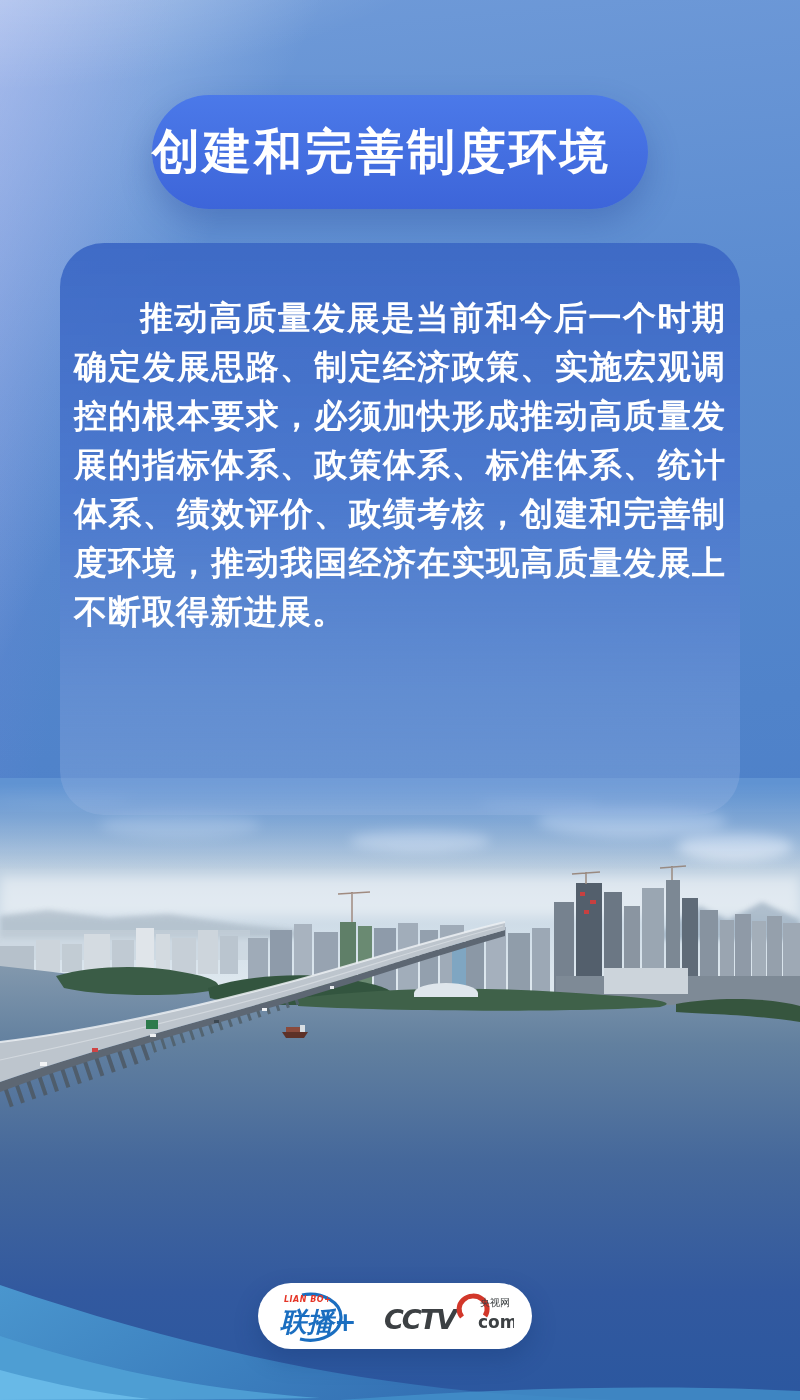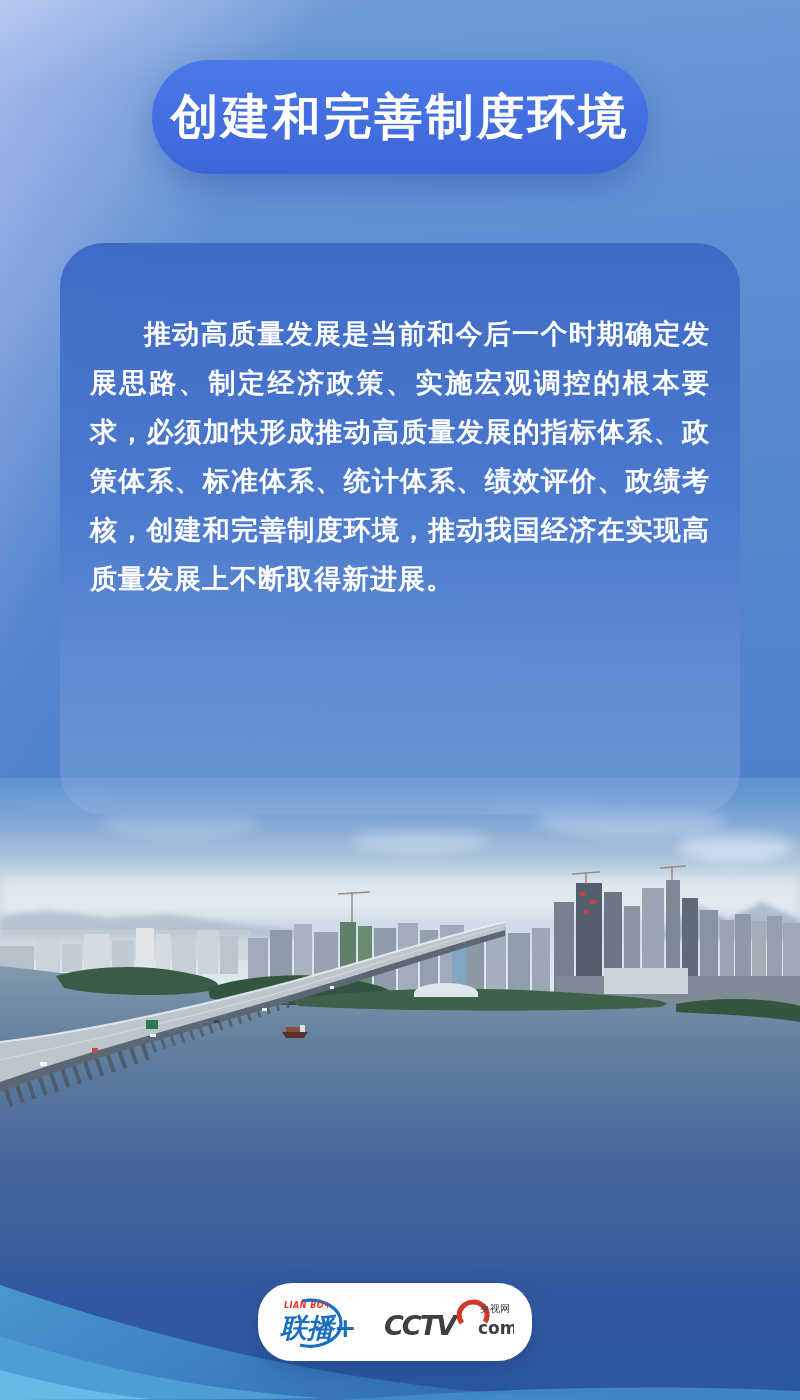--- a/index.html
+++ b/index.html
@@ -11,24 +11,24 @@
   .bg{
     position:absolute;inset:0;
     background:
       radial-gradient(900px 340px at -6% -8%, rgba(255,255,255,.38), rgba(255,255,255,0) 60%),
       linear-gradient(116deg, rgba(219,229,255,.5) 0%, rgba(219,229,255,0) 22%),
       linear-gradient(100deg, rgba(128,134,222,.32) 0%, rgba(128,134,222,0) 17%),
       linear-gradient(175deg, #6f9ad8 0%, #5a8bd0 26%, #5083ca 52%, #4a7dc6 78%, #3f72bd 100%);
   }
   
   .title-pill{
-    position:absolute;left:152px;top:60px;width:496px;height:114px;border-radius:57px;
+    position:absolute;left:152px;top:95px;width:496px;height:114px;border-radius:57px;
     background:linear-gradient(180deg,#4b79e9 0%,#3d65d9 100%);
     box-shadow:0 14px 32px rgba(27,58,140,.28);
-    display:flex;align-items:center;justify-content:center;
+    display:flex;align-items:center;justify-content:flex-start;
   }
   .title-pill span{
     color:#ffffff;font-size:48px;font-weight:bold;letter-spacing:3px;white-space:nowrap;
   }
   
   .hero{position:absolute;left:0;top:780px;width:800px;height:620px;display:block;}
   .hero-fade{
     position:absolute;left:0;top:778px;width:800px;height:92px;
     background:linear-gradient(180deg,#6093d2 6%, rgba(96,147,210,0) 100%);
   }
@@ -36,30 +36,30 @@
   .quote-card{
     position:absolute;left:60px;top:243px;width:680px;height:572px;border-radius:44px;
     background:linear-gradient(180deg,
       rgba(61,105,197,.96) 0%,
       rgba(74,119,205,.88) 45%,
       rgba(108,147,213,.62) 78%,
       rgba(152,182,226,.38) 100%);
     box-sizing:border-box;padding:50px 14px 0 14px;
   }
   .quote-body{
-    margin:16px;color:#ffffff;font-size:27px;line-height:49px;font-weight:bold;
+    margin:0;color:#ffffff;font-size:33px;line-height:49px;font-weight:bold;
     letter-spacing:1px;text-indent:2em;text-align:justify;
   }
   .quote-attr{
     margin:28px 0 0 0;color:#ffffff;font-size:28px;line-height:50px;font-weight:bold;
     letter-spacing:1px;
   }
   
   .logo-pill{
-    position:absolute;left:258px;top:1283px;width:274px;height:78px;border-radius:34px;
+    position:absolute;left:258px;top:1283px;width:274px;height:66px;border-radius:34px;
     background:#ffffff;box-shadow:0 10px 24px rgba(15,45,105,.28);
     display:flex;align-items:center;justify-content:center;gap:12px;
   }
   .logo-pill svg{display:block;}
 </style>
 </head>
 <body>
 
 <div id="poster">
 

